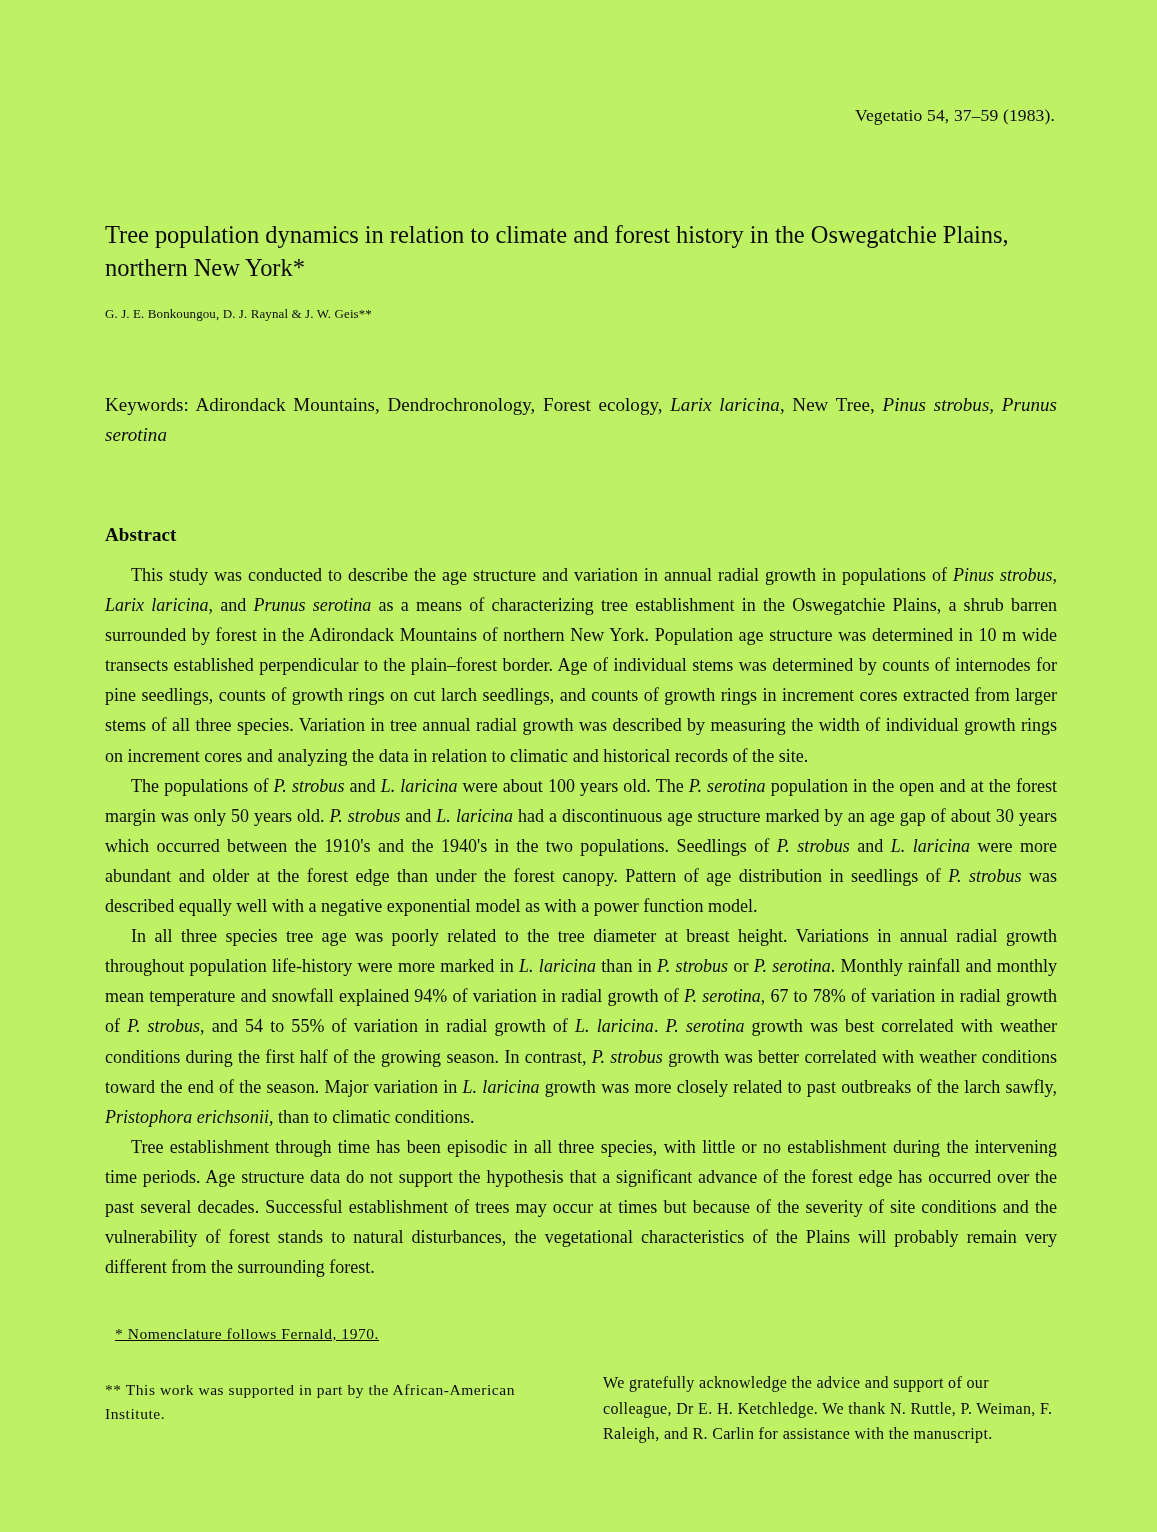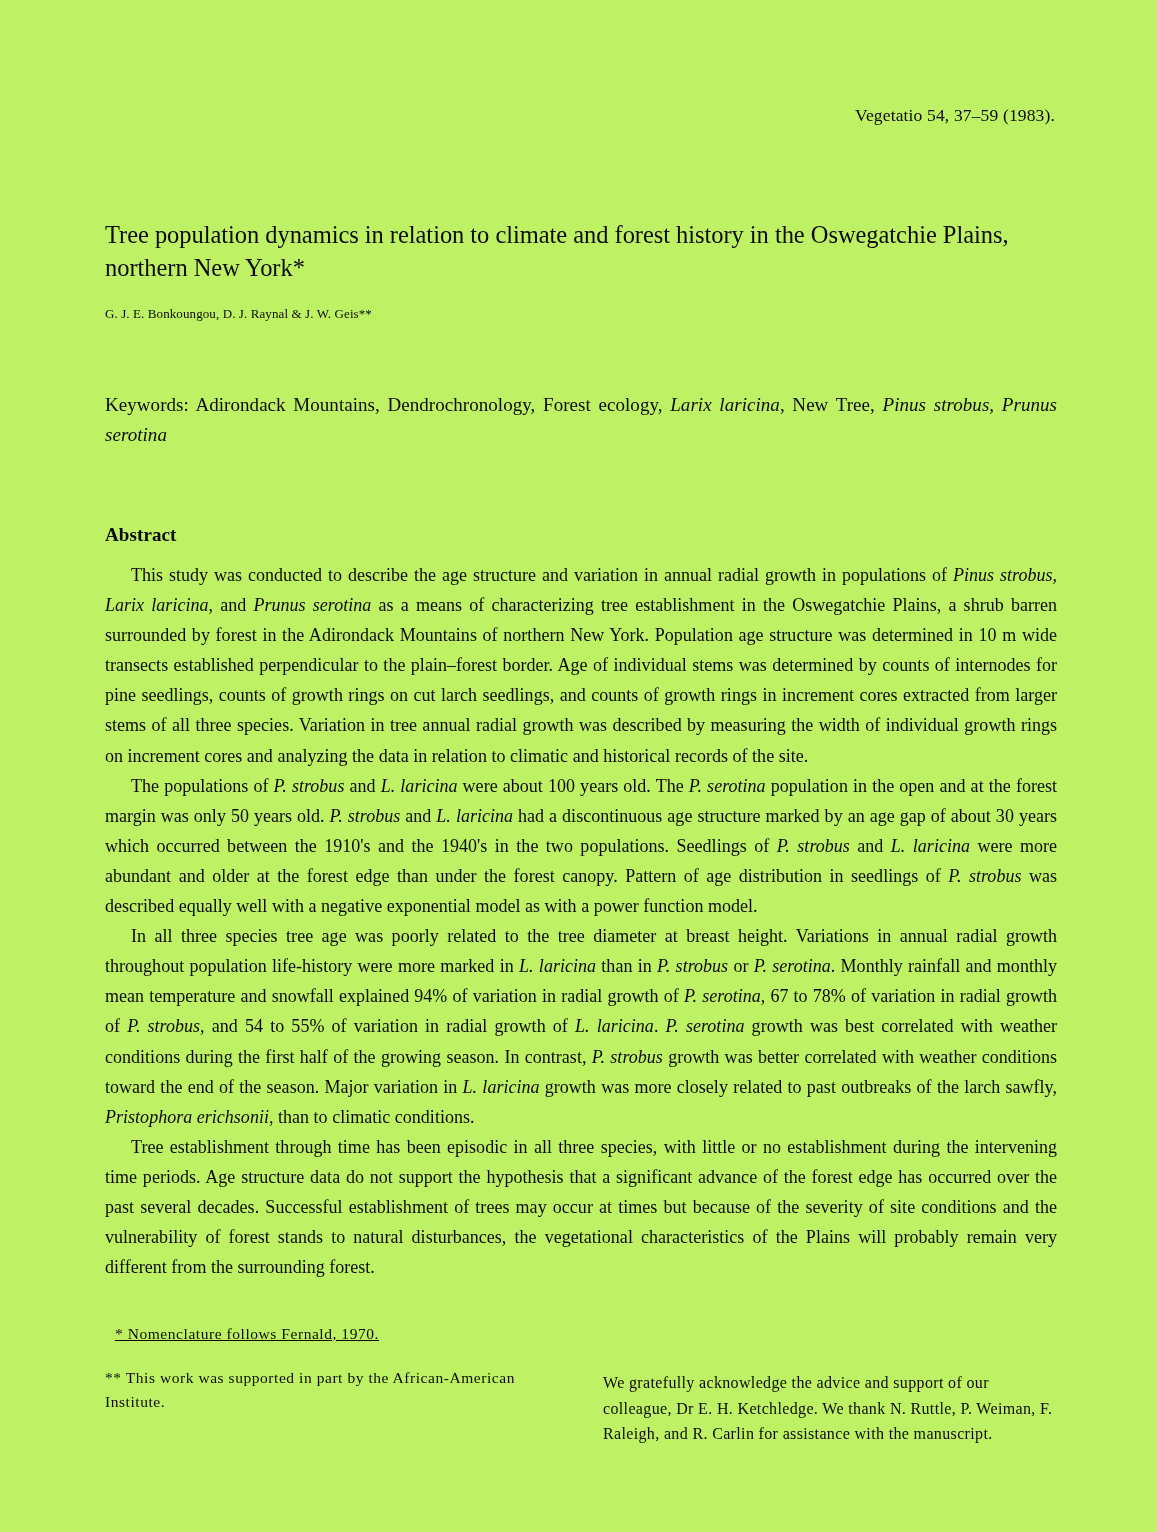--- a/index.html
+++ b/index.html
@@ -120,21 +120,21 @@
     line-height: 24px;
     letter-spacing: 0.55px;
   }
   .footnote-left .fn-nomen {
     display: block;
     text-indent: 10px;
     text-decoration: underline;
   }
   .footnote-left .fn-support {
     display: block;
-    margin-top: 20px;
+    margin-top: 32px;
   }
   .footnote-right {
     position: absolute;
     left: 603px;
     top: 1350px;
     width: 455px;
     font-size: 16px;
     line-height: 25.5px;
     letter-spacing: 0.35px;
     margin-top: 20px;

